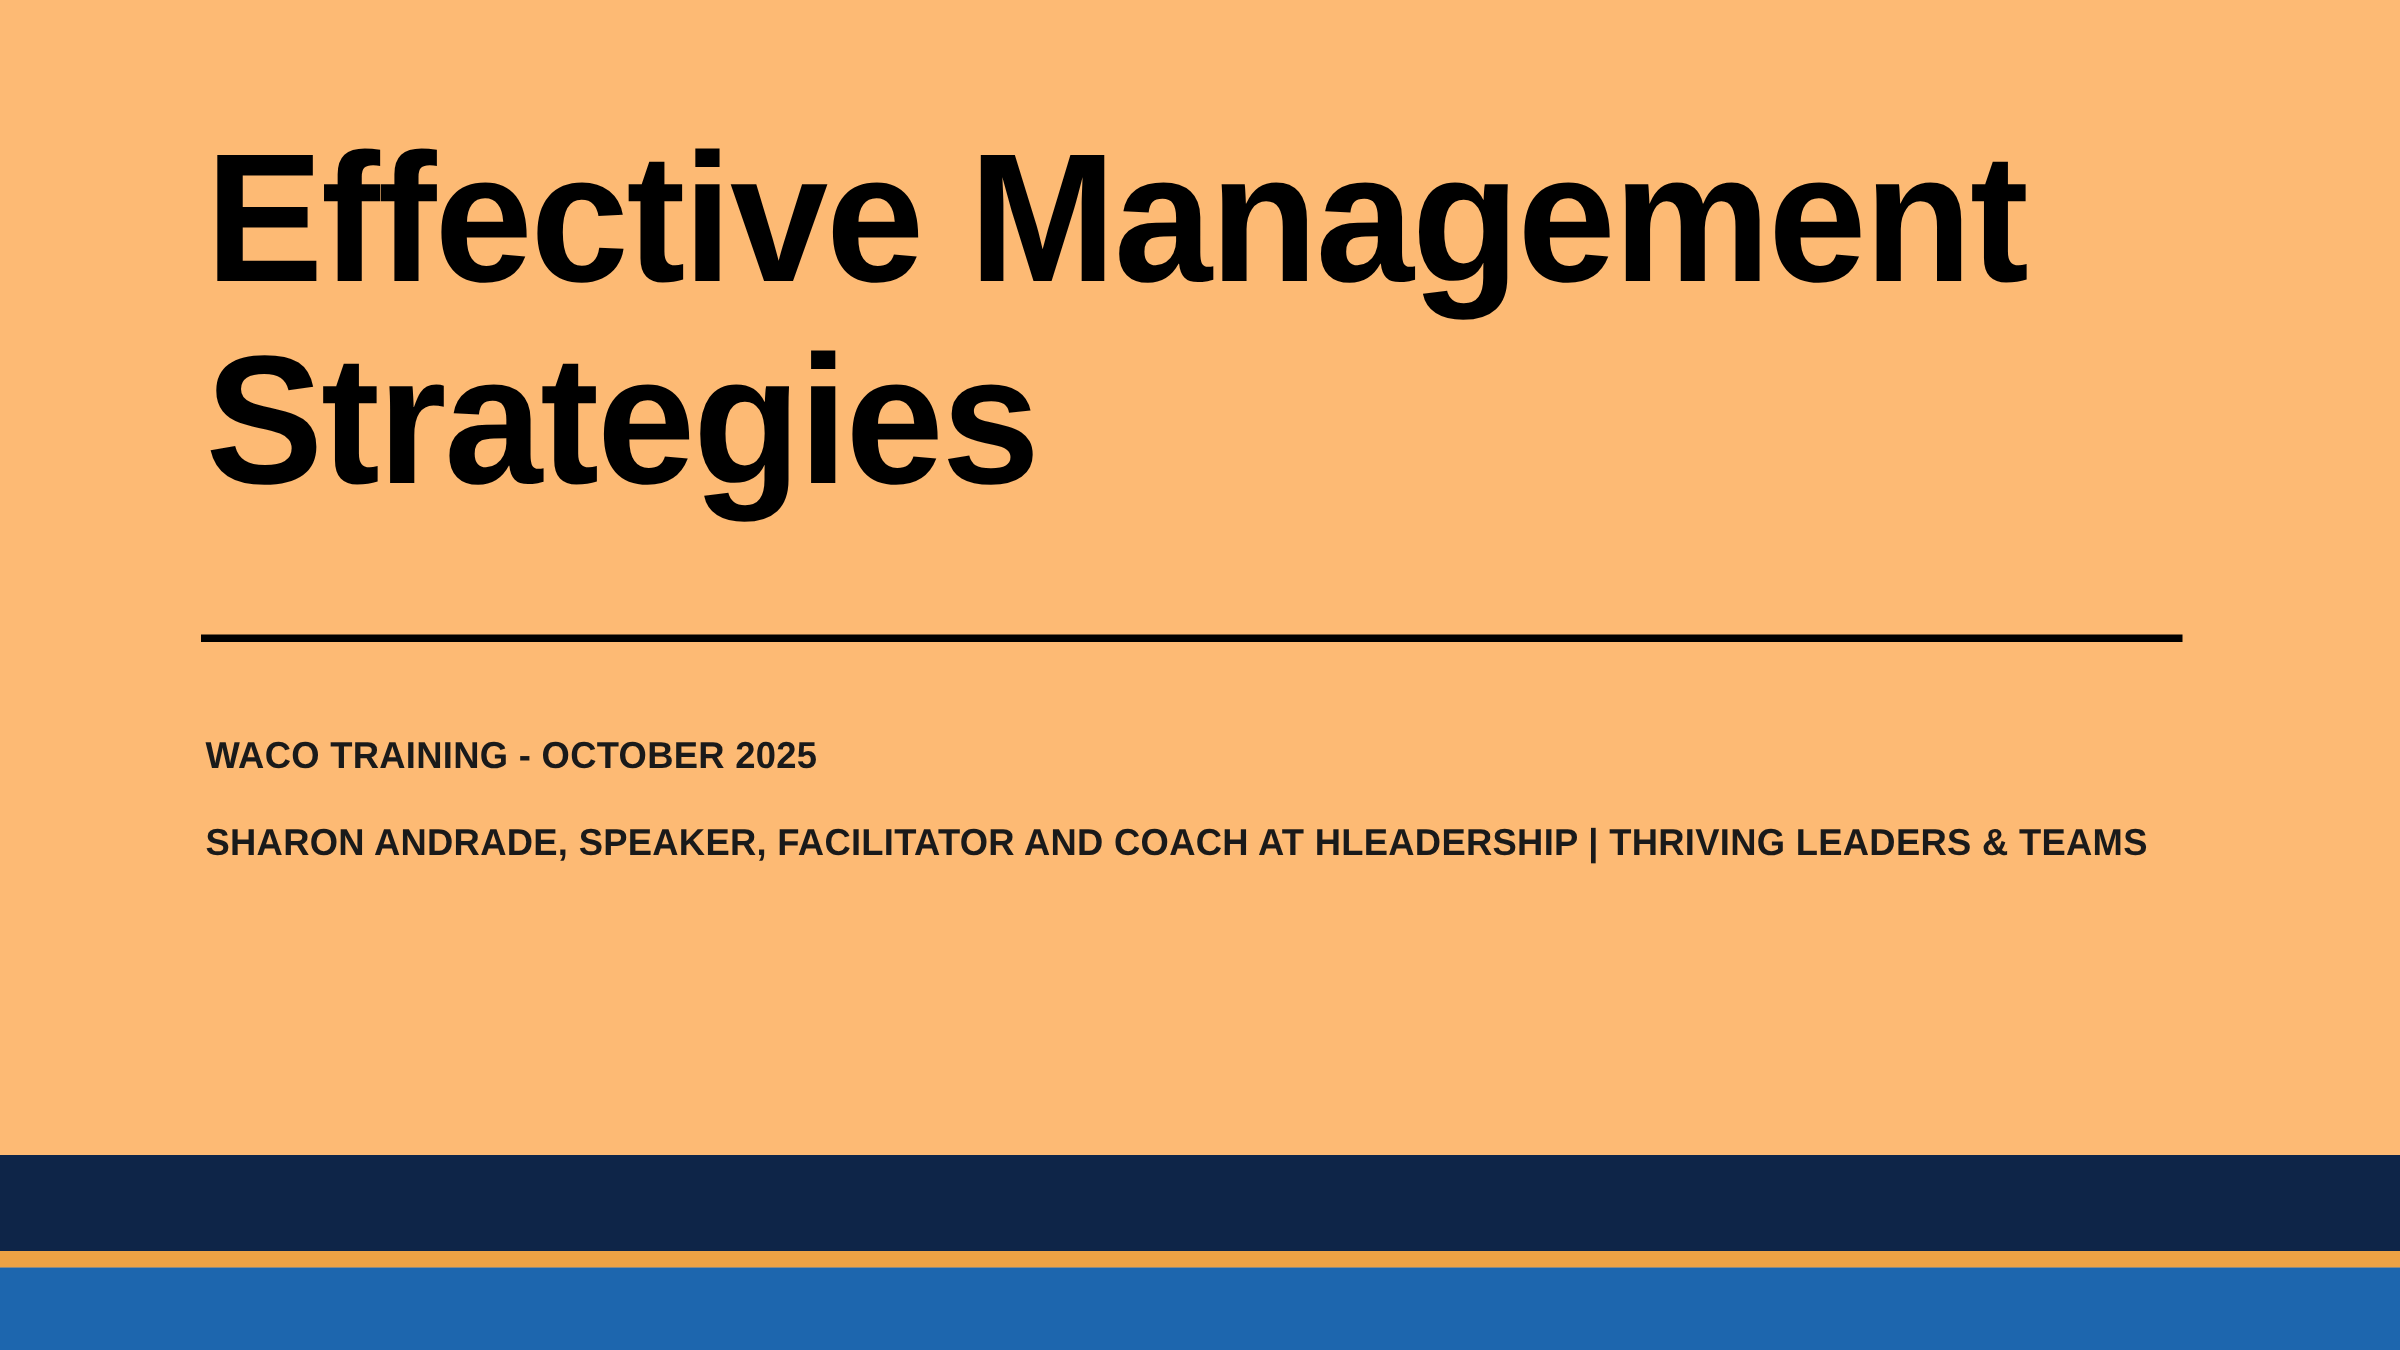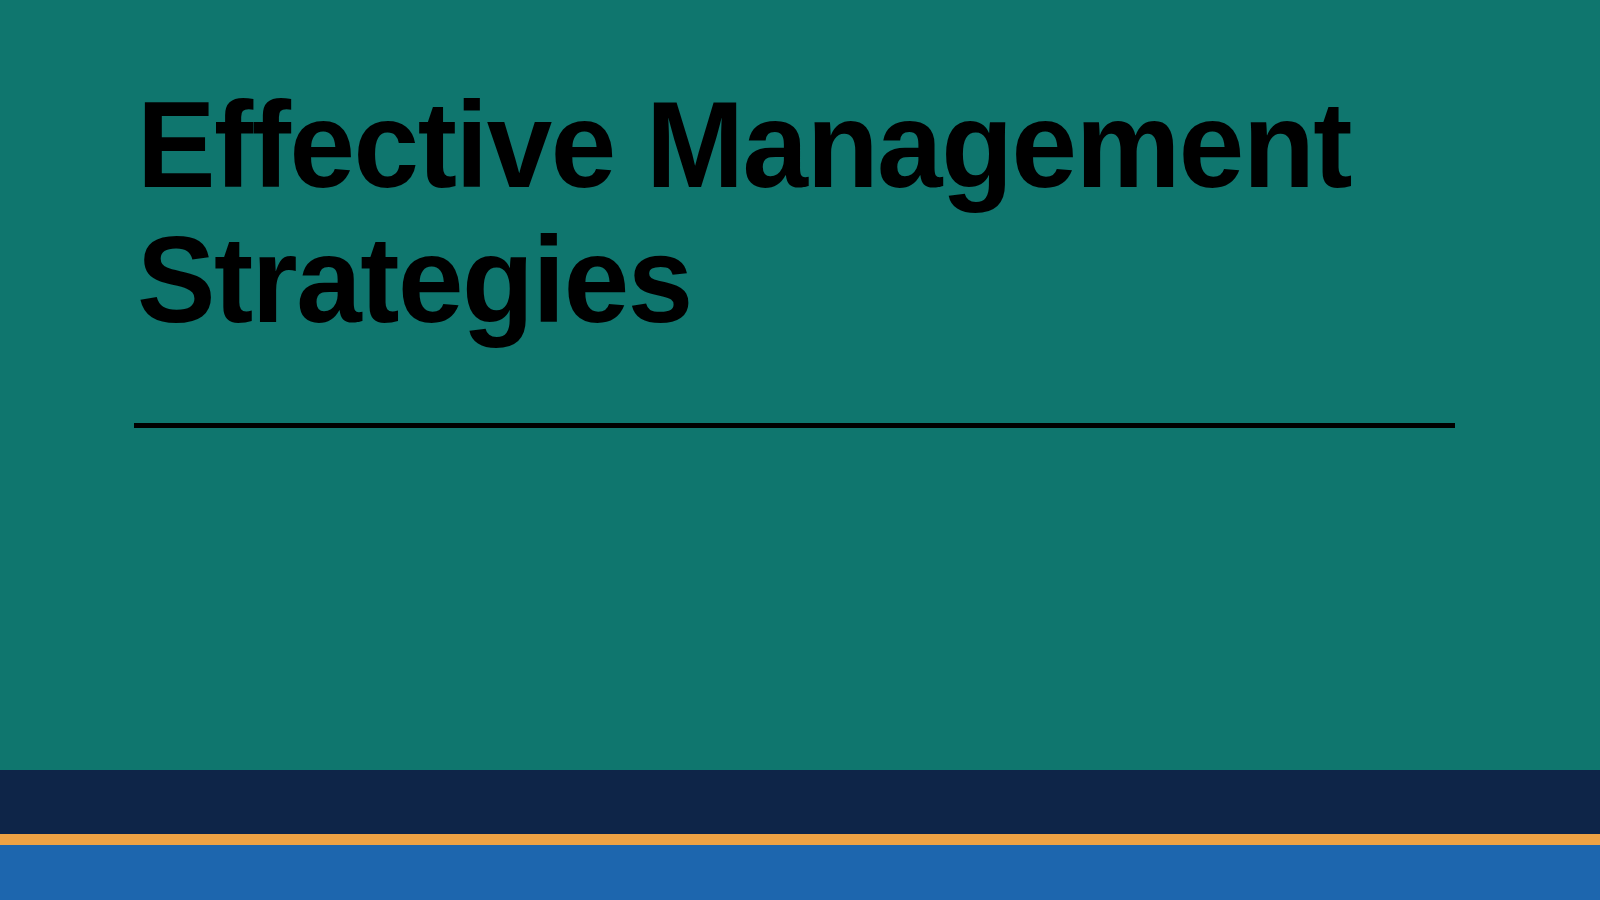--- a/index.html
+++ b/index.html
@@ -100,28 +100,32 @@
   }
   #band-blue {
     top: 75px;
     height: 55px;
     background: #1D66AE;
   }
 </style>
 </head>
 <body>
 
-<div id="slide" style="background: #0f766e;">
+<div id="slide" style="background: #fdba74;">
 
   <div id="title-block">
     <h1 id="slide-title" style="color: rgb(0, 0, 0);">Effective Management Strategies</h1>
   </div>
 
   <div id="divider-rule" style="background: rgb(0, 0, 0);"></div>
 
+  <div id="subtitle-block">
+    <p class="subtitle-line" style="color: rgb(26, 26, 26);">WACO TRAINING - OCTOBER 2025</p>
+    <p class="subtitle-line" style="color: rgb(26, 26, 26);">SHARON ANDRADE, SPEAKER, FACILITATOR AND COACH AT HLEADERSHIP | THRIVING LEADERS &amp; TEAMS</p>
+  </div>
 
   <div id="bottom-bands">
     <div class="band" id="band-navy" style="background: rgb(14, 37, 72);"></div>
     <div class="band" id="band-orange" style="background: rgb(237, 162, 68);"></div>
     <div class="band" id="band-blue" style="background: rgb(29, 102, 174);"></div>
   </div>
 
 </div>
 
 </body></html>

